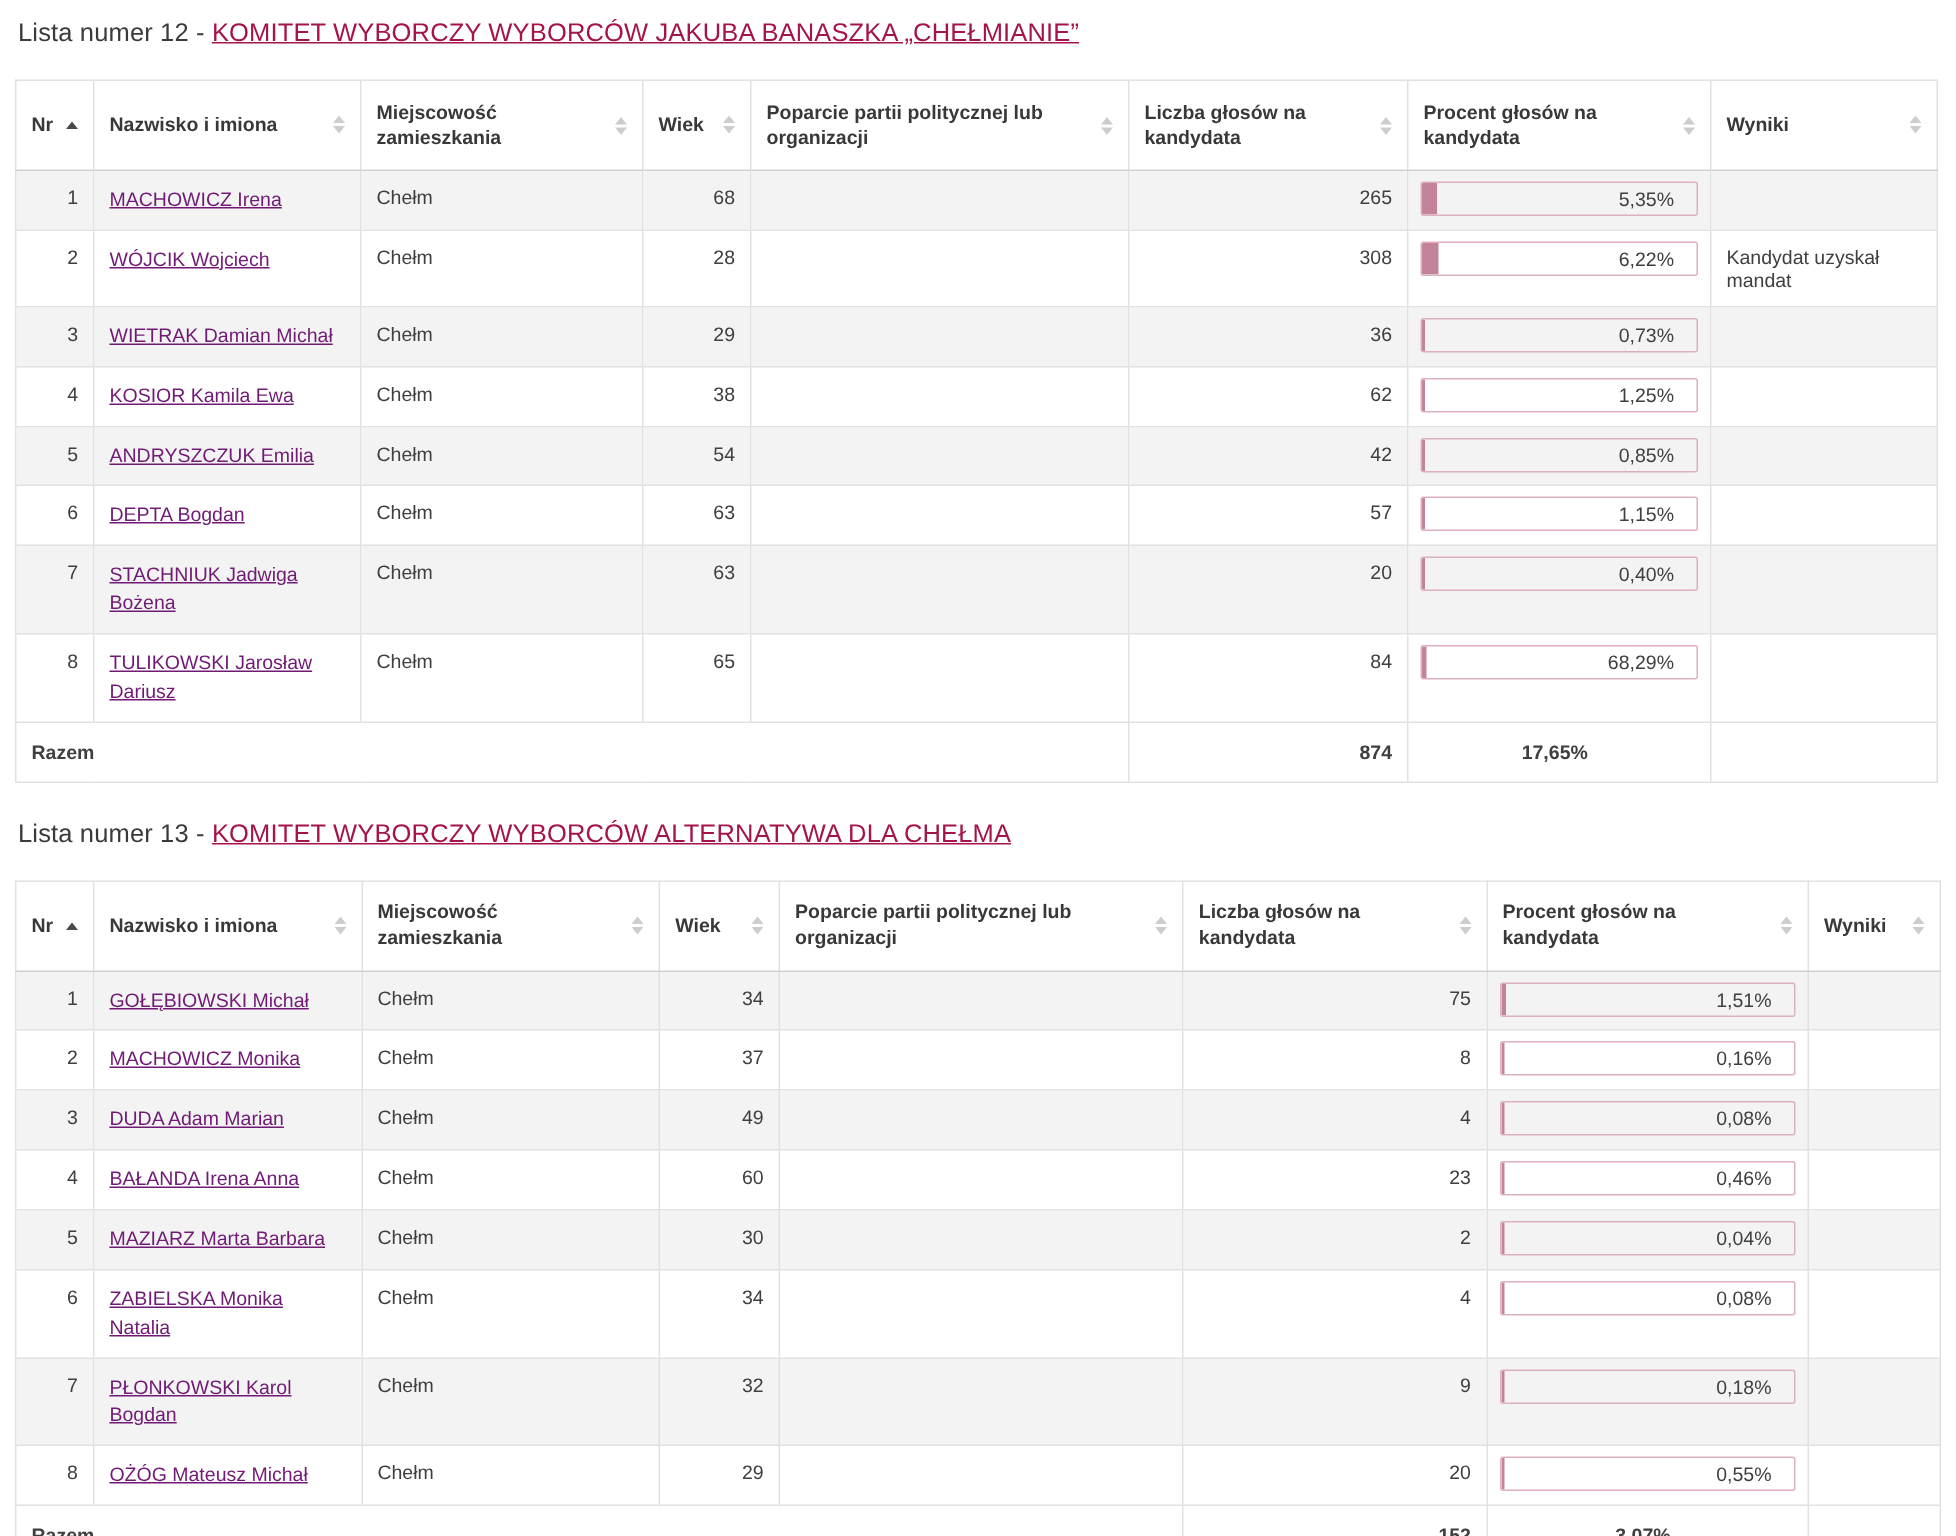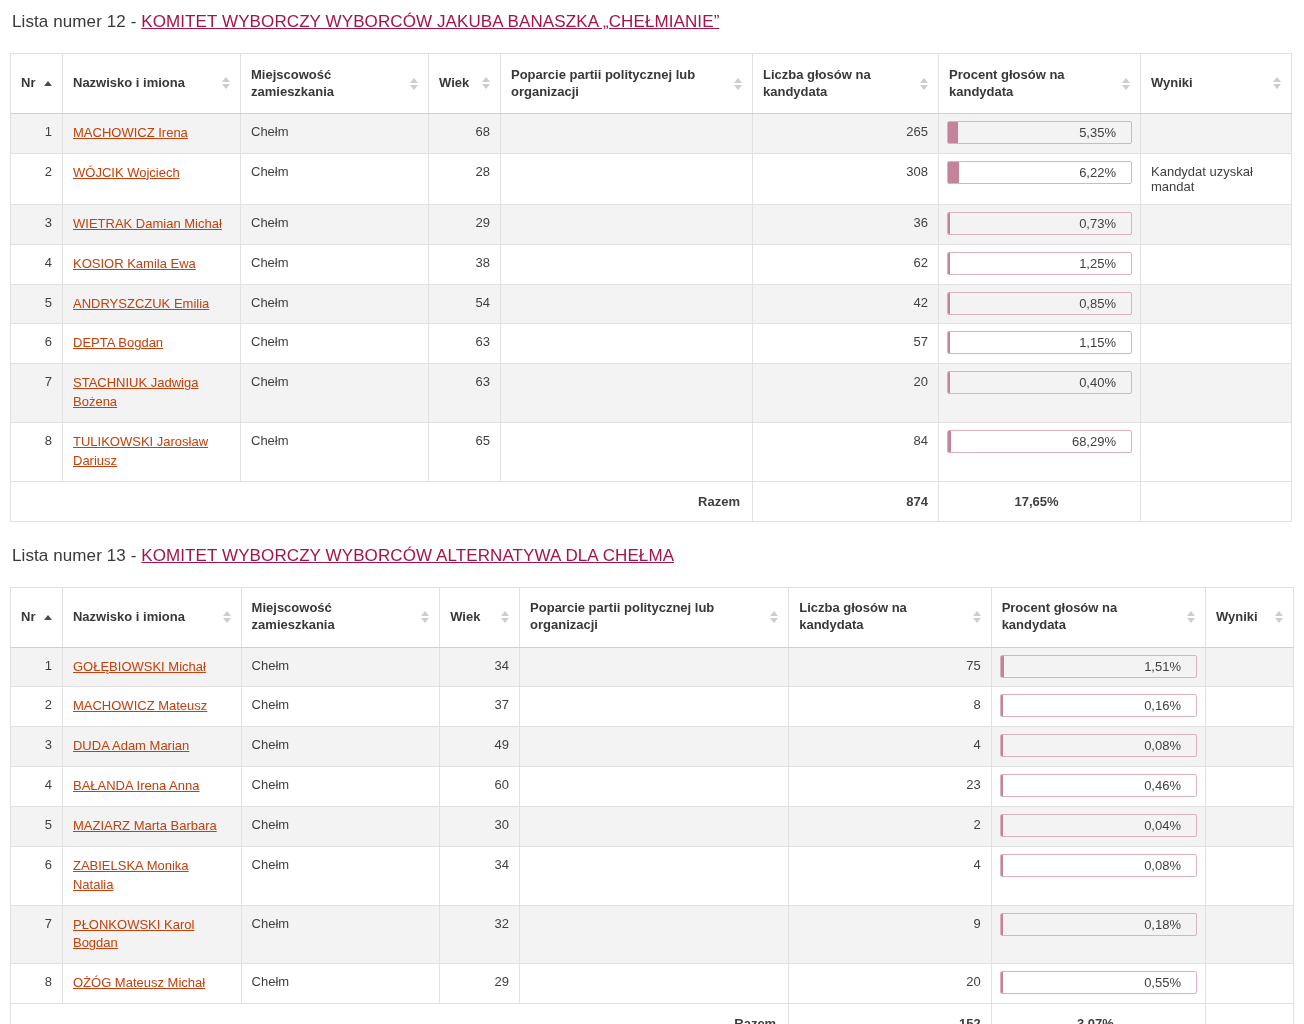--- a/index.html
+++ b/index.html
@@ -46,21 +46,21 @@
     height: 60px;
     background: #fff;
     border-bottom: 1px solid #d0d0d0;
     cursor: pointer;
   }
   .th-inner { display: flex; align-items: center; justify-content: space-between; gap: 4px; }
   .th-label { line-height: 1.3; }
   tr.striped td { background: #f3f3f3; }
   td.num { text-align: right; }
   td.name-cell a {
-    color: #c2410c;
+    color: #701a75;
     text-decoration: underline;
     line-height: 1.45;
   }
   td.pct-cell { padding: 7px 8px; }
   .pbar {
     position: relative;
     height: 23px;
     border: 1px solid #ddb0c0;
     border-radius: 2px;
     overflow: hidden;
@@ -75,21 +75,21 @@
     right: 15px; top: 0;
     line-height: 21px;
     color: #3f3f3f;
   }
   tr.total-row td {
     font-weight: bold;
     vertical-align: middle;
     padding-top: 12px; padding-bottom: 12px;
     background: #fff;
   }
-  td.total-label { text-align: right; padding-right: 12px; }
+  td.total-label { padding-right: 12px; }
   td.total-pct { text-align: center; padding-right: 16px; }
   
   .sort { display: inline-flex; flex-direction: column; gap: 2px; flex: none; margin-right: 2px; }
   .tri-up    { width: 0; height: 0; border-left: 4px solid transparent; border-right: 4px solid transparent; border-bottom: 5px solid #cdcdcd; }
   .tri-down  { width: 0; height: 0; border-left: 4px solid transparent; border-right: 4px solid transparent; border-top: 5px solid #cdcdcd; }
   .sort.active .tri-up { border-bottom-color: #4a4a4a; }
 </style>
 </head>
 <body>
 
@@ -413,21 +413,21 @@
           <td class="pct-cell">
             <div class="pbar">
               <div class="fill" style="width: 1.51%; min-width: 2px;"></div>
               <span class="pct">1,51%</span>
             </div>
           </td>
           <td></td>
         </tr>
         <tr>
           <td class="num">2</td>
-          <td class="name-cell"><a href="#">MACHOWICZ Mateusz</a></td>
+          <td class="name-cell"><a href="#">MACHOWICZ Monika</a></td>
           <td>Chełm</td>
           <td class="num">37</td>
           <td></td>
           <td class="num">8</td>
           <td class="pct-cell">
             <div class="pbar">
               <div class="fill" style="width: 0.16%; min-width: 2px;"></div>
               <span class="pct">0,16%</span>
             </div>
           </td>

